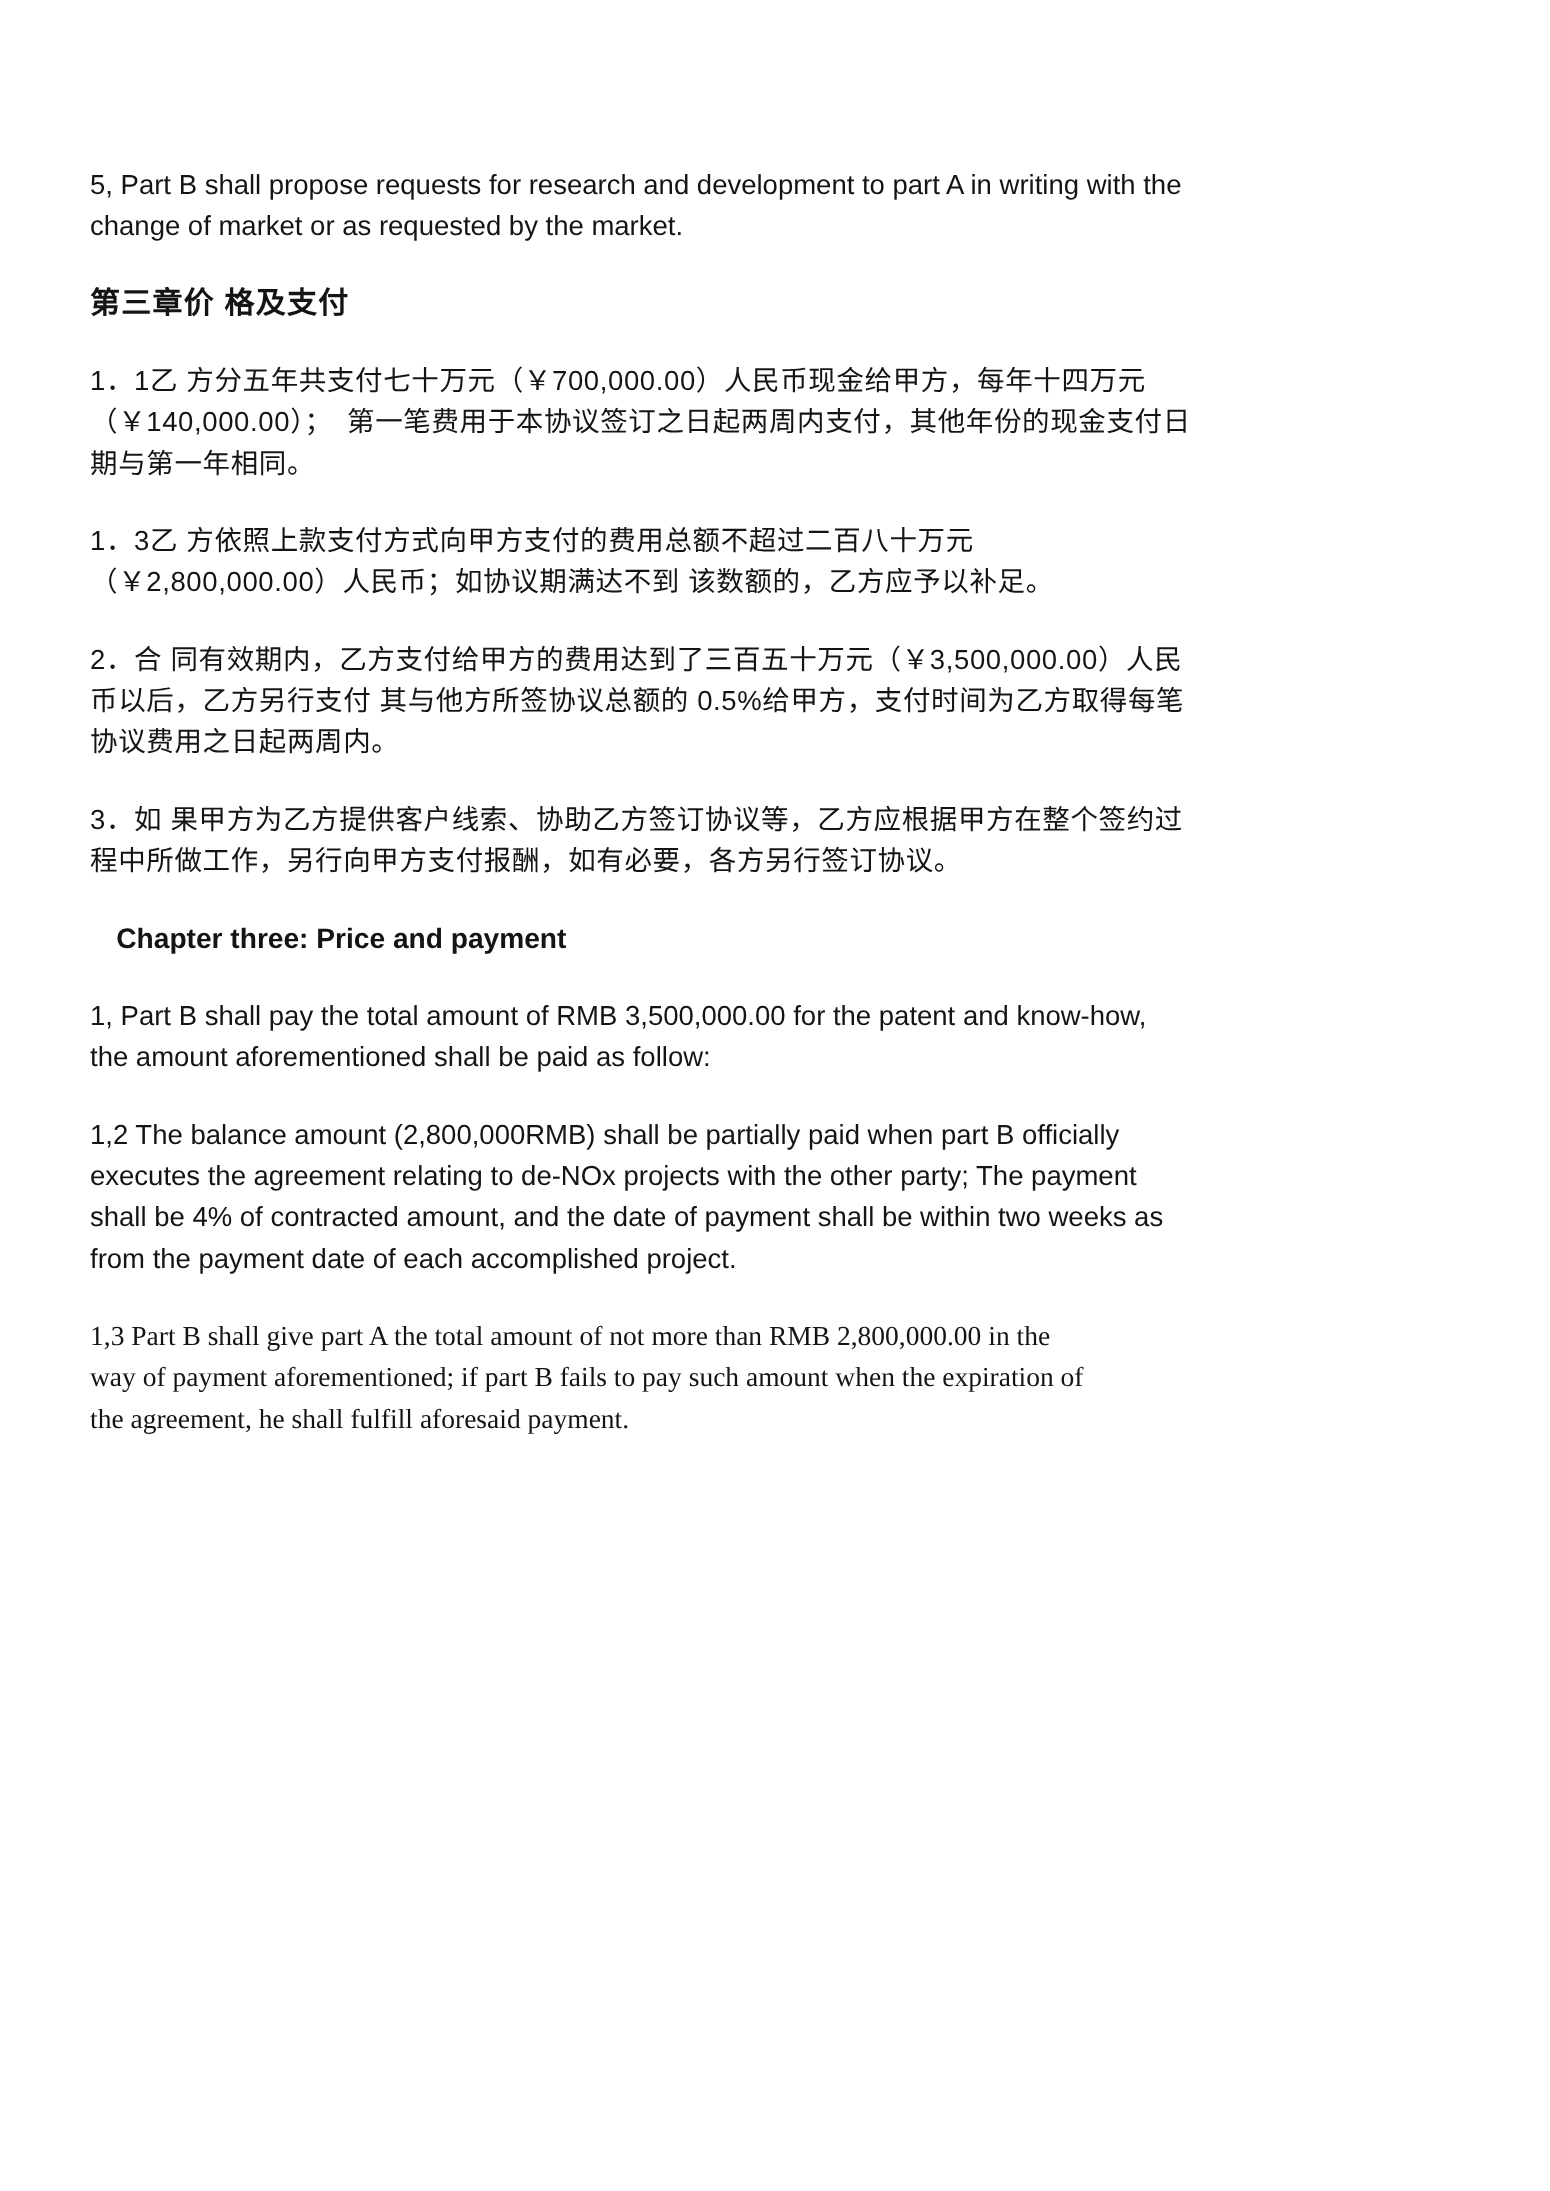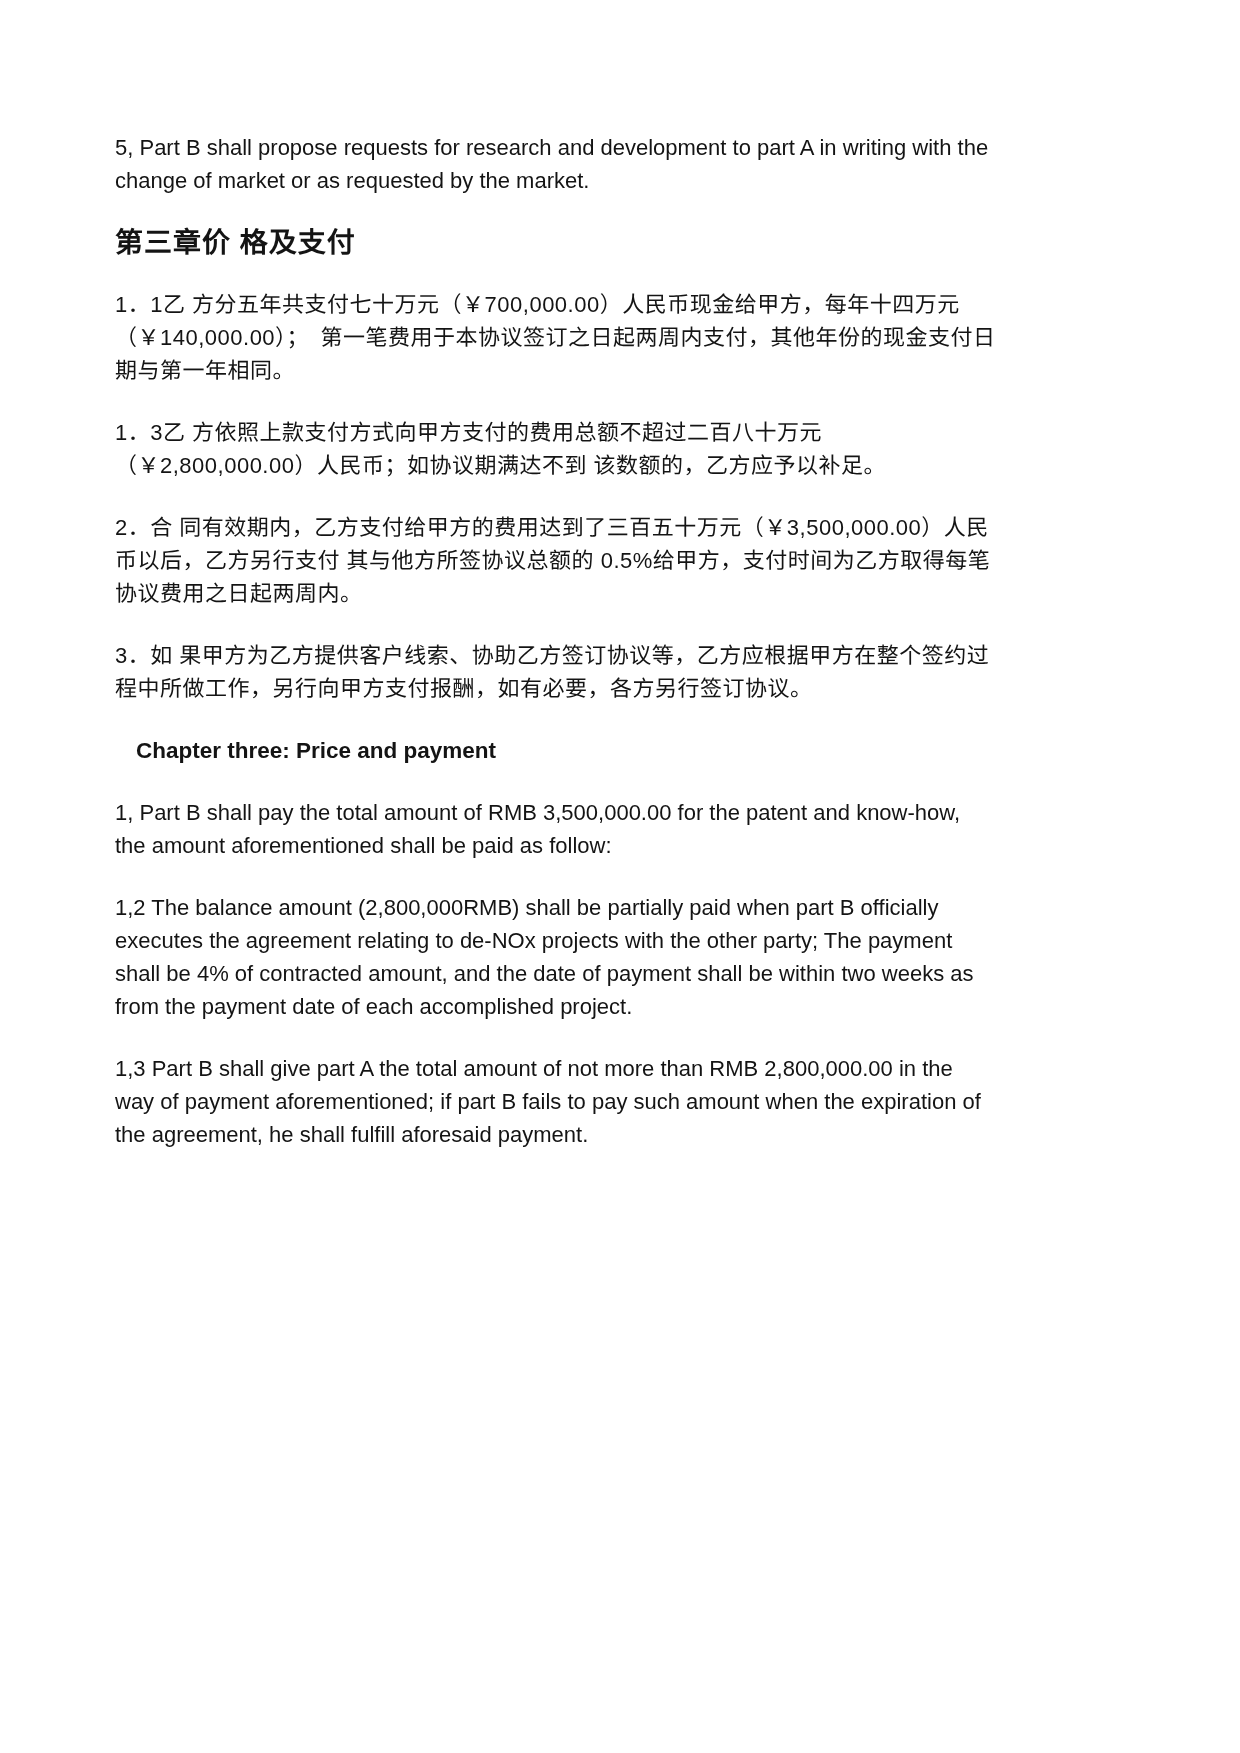--- a/index.html
+++ b/index.html
@@ -6,49 +6,50 @@
     margin: 0;
     padding: 0;
     background: #ffffff;
   }
   .page {
     position: relative;
     width: 1240px;
     min-height: 1753px;
     box-sizing: border-box;
     background: #ffffff;
-    padding: 131px 160px 60px 115px;
+    padding: 131px 160px 60px 72px;
     font-family: "Liberation Sans", sans-serif;
     color: #141414;
     overflow: hidden;
   }
   .block {
     margin: 0 0 29px 0;
     font-size: 22px;
     line-height: 33px;
     font-weight: 400;
     white-space: pre-wrap;       
     word-break: break-word;
   }
   .block.heading {
     font-weight: 700;
   }
   .block.heading.zh {
-    font-size: 28px;
+    font-size: 24px;
     letter-spacing: 1px;
   }
   .block.heading.en {
     font-size: 22.5px;
     margin-left: 21px;
   }
   .block.zh {
     letter-spacing: 0.5px;
   }
   .block:last-child {
     margin-bottom: 4px;
+    font-family: Liberation Serif, serif;
   }
 </style>
 </head>
 <body>
 
 <main class="page">
 
   <p class="block en" lang="en">5, Part B shall propose requests for research and development to part A in writing with the
 change of market or as requested by the market.</p>
 

